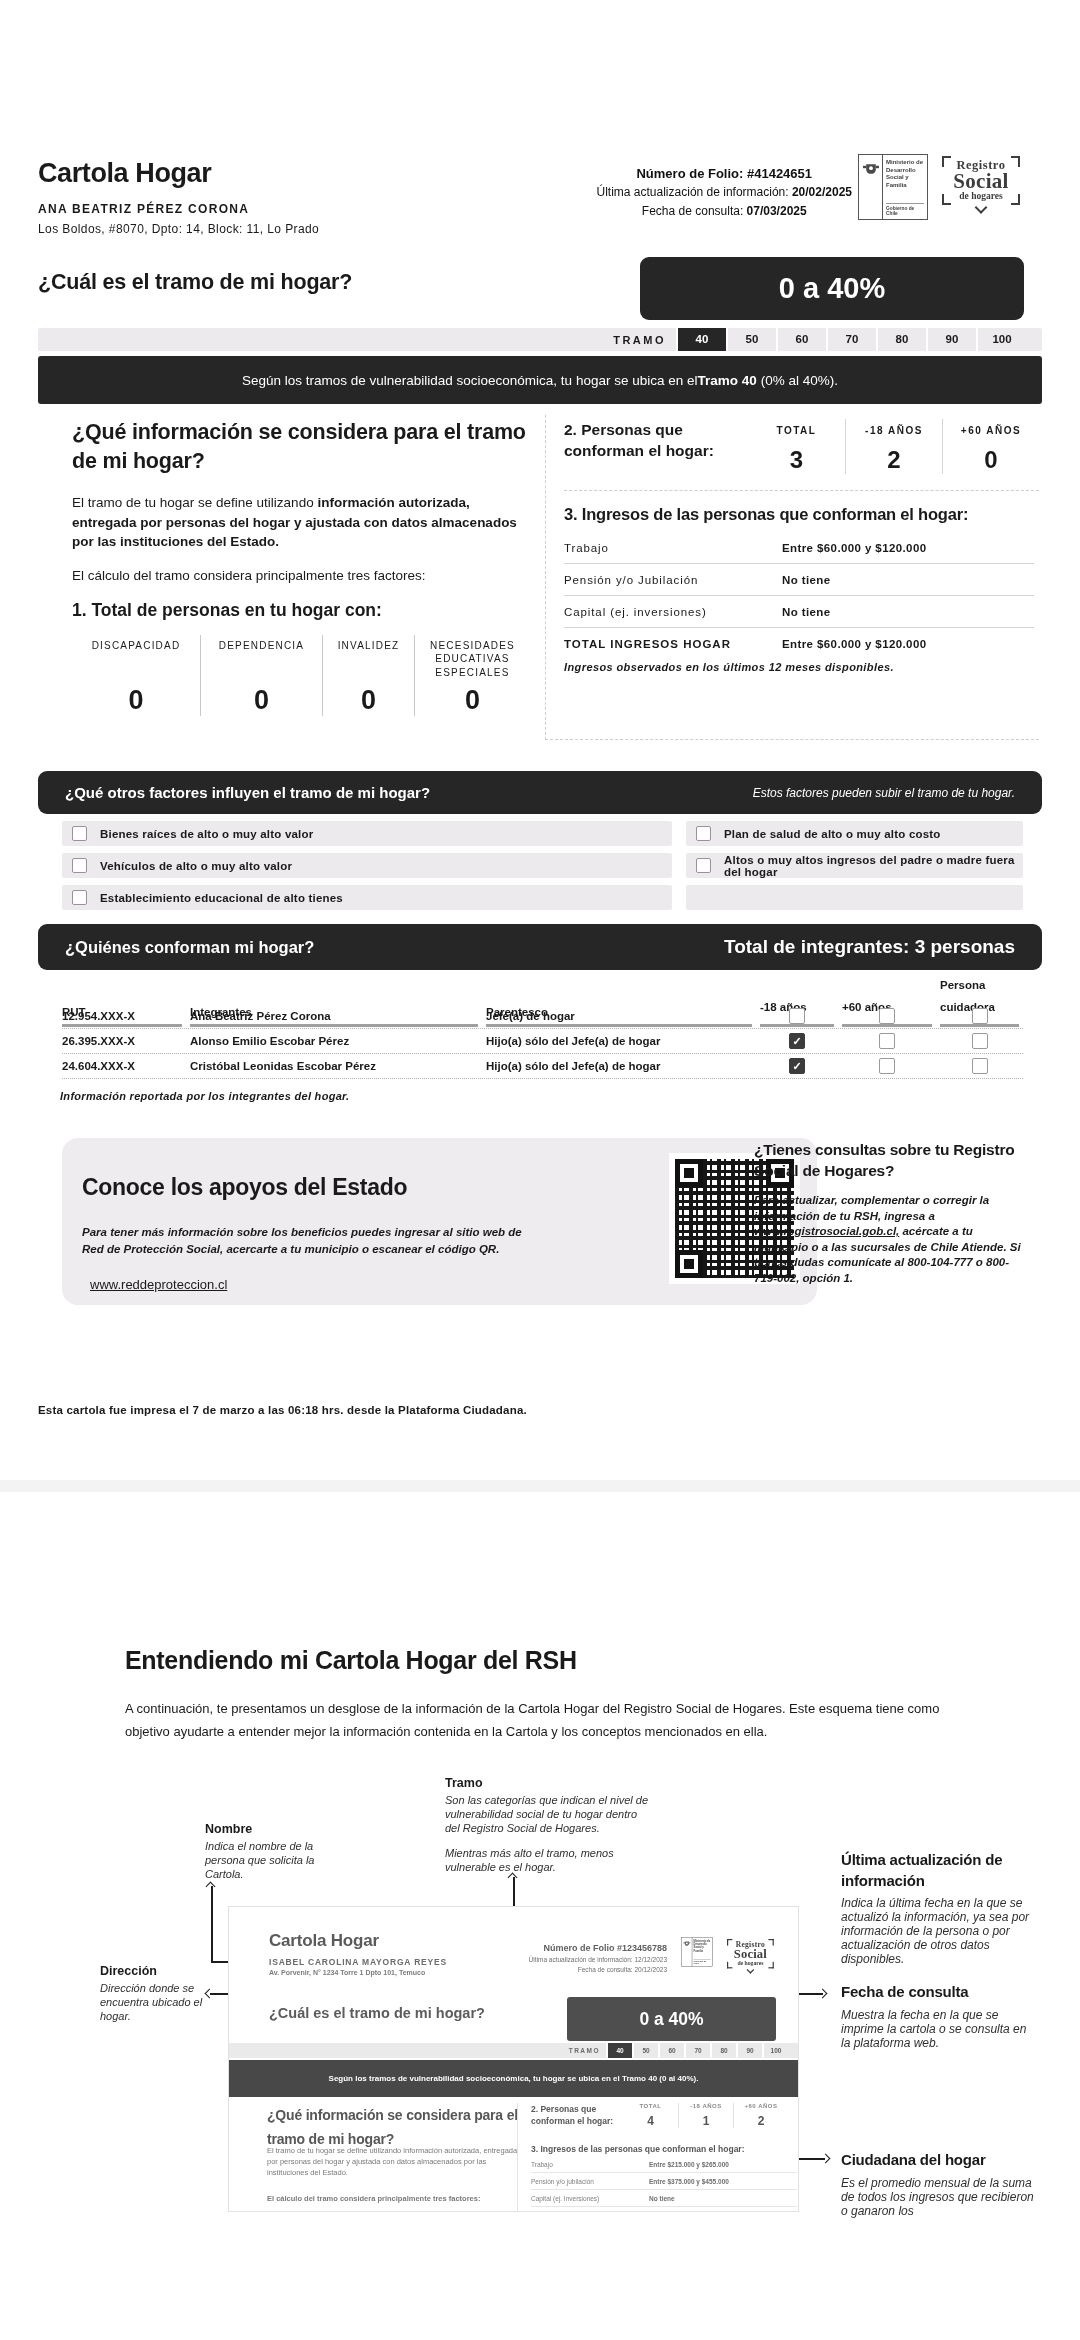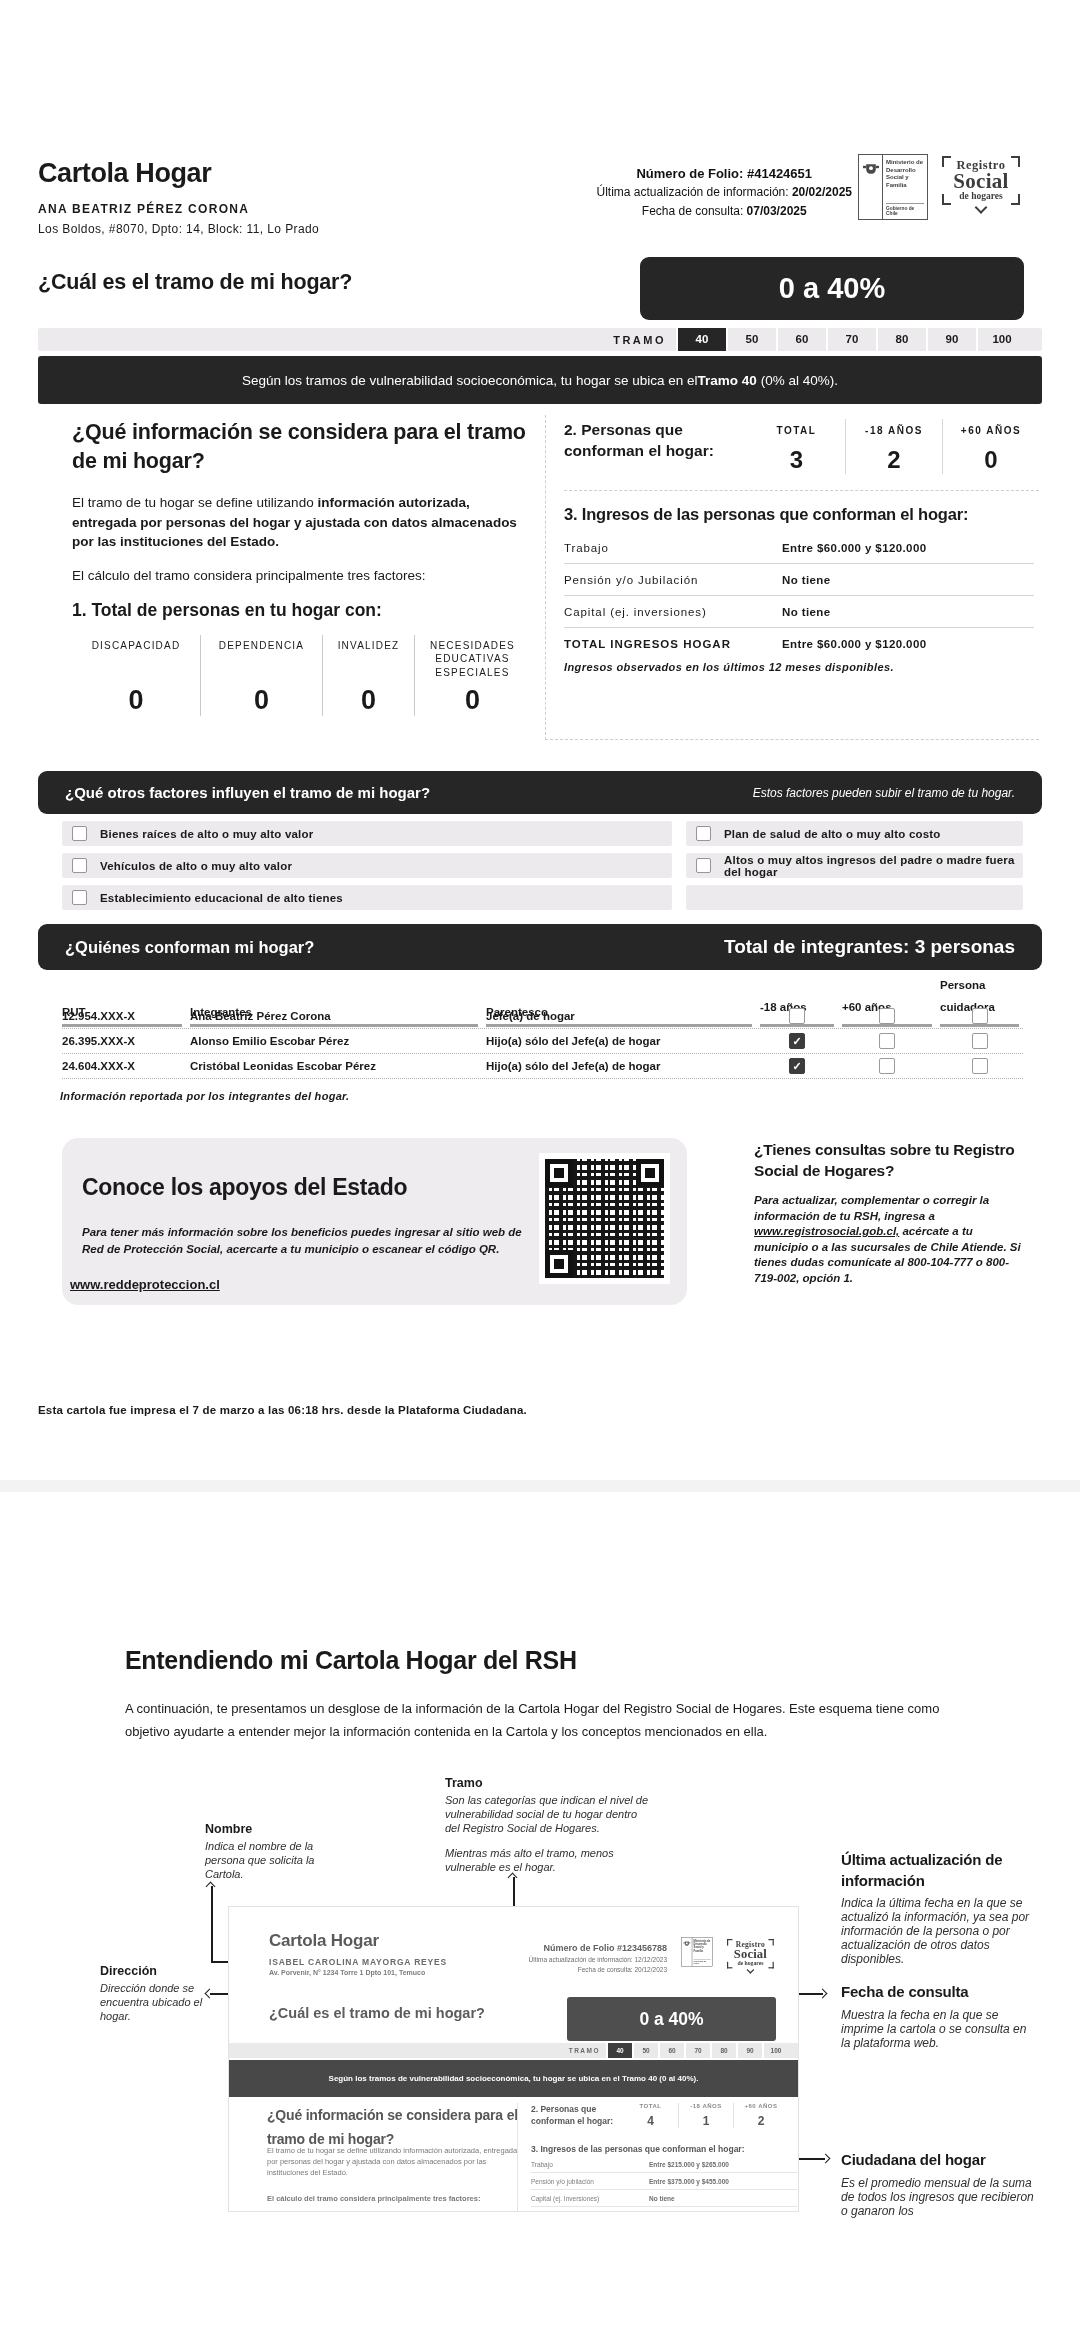--- a/index.html
+++ b/index.html
@@ -93,24 +93,24 @@
   .thead > div { font-size:11.5px; font-weight:700; border-bottom:3px solid #a0a0a0; padding-bottom:6px; }
   .thead .c { text-align:left; line-height:22px; }
   .trows { left:62px; top:1004px; width:961px; }
   .trow { align-items:center; height:25px; border-bottom:1.5px dotted #b5b0b5; font-size:11.5px; font-weight:700; }
   .trow .chk { display:flex; justify-content:center; }
   .cb { width:16px; height:16px; border:1.5px solid #9a9a9a; border-radius:2px; background:#fff; font-size:11px; line-height:14px; text-align:center; color:#fff; }
   .cb.on { background:#3c3c3c; border-color:#3c3c3c; }
   .tbl-note { left:60px; top:1090px; font-style:italic; font-size:11px; font-weight:600; letter-spacing:0.3px; }
 
   
-  .apo-box { left:62px; top:1138px; width:625px; height:167px; background:#efecef; border-radius:16px; }
+  .apo-box { left:62px; top:1138px; width:755px; height:167px; background:#efecef; border-radius:16px; }
   .apo-h { position:absolute; left:20px; top:36px; font-size:23px; font-weight:700; letter-spacing:-0.3px; }
   .apo-t { position:absolute; left:20px; top:86px; width:455px; font-style:italic; font-size:11.5px; font-weight:600; line-height:17px; }
-  .apo-l { position:absolute; left:8px; top:139px; font-size:13px; font-weight:700; text-decoration:underline; }
+  .apo-l { position:absolute; left:28px; top:139px; font-size:13px; font-weight:400; text-decoration:underline; }
   .qr { position:absolute; right:17px; top:15px; width:131px; height:131px; background:#fff; padding:6px; }
   .qr-pat { width:119px; height:119px; background:
       repeating-linear-gradient(90deg,#161616 0 4px,transparent 4px 7px,#161616 7px 9px,transparent 9px 14px),
       repeating-linear-gradient(0deg,#161616 0 3px,transparent 3px 8px,#161616 8px 12px,transparent 12px 15px); }
   .qf { position:absolute; width:28px; height:28px; border:5px solid #111; background:#fff; }
   .qf::after { content:""; position:absolute; left:4px; top:4px; right:4px; bottom:4px; background:#111; }
   .qf.f1 { left:6px; top:6px; } .qf.f2 { right:6px; top:6px; } .qf.f3 { left:6px; bottom:6px; }
   .consult { left:754px; top:1140px; width:272px; }
   .con-h { font-size:15.5px; font-weight:700; line-height:20.5px; letter-spacing:-0.2px; }
   .con-t { margin-top:12px; font-style:italic; font-size:11.5px; font-weight:600; line-height:15.5px; }

